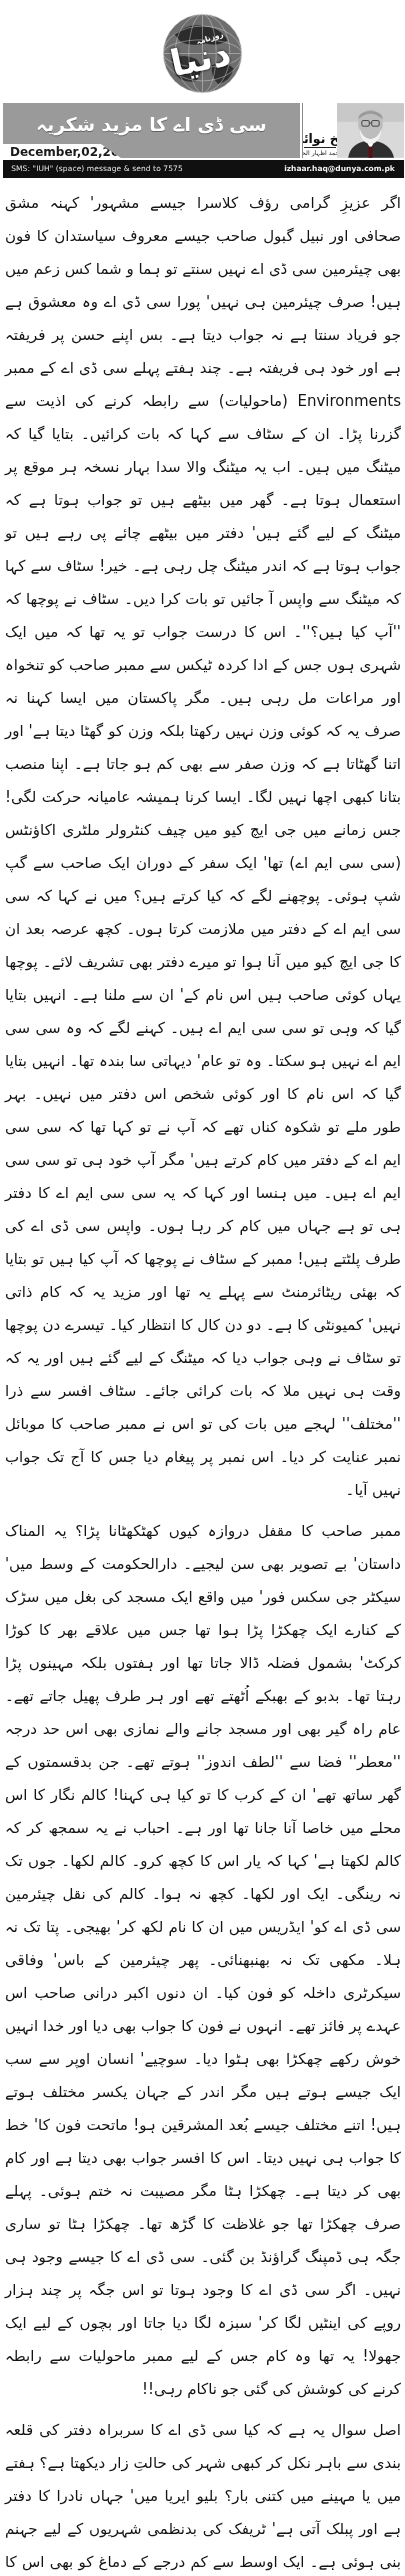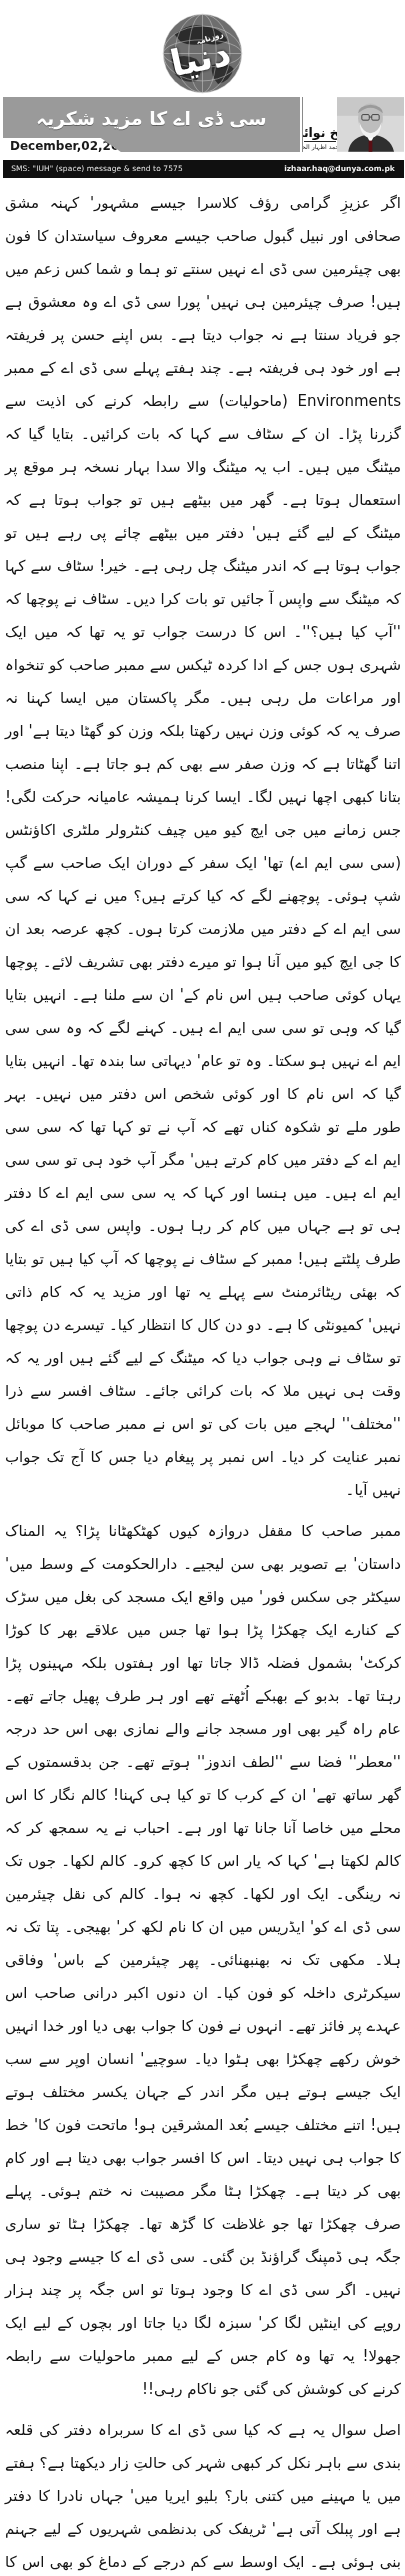--- a/index.html
+++ b/index.html
@@ -11,21 +11,21 @@
     font-family:"DejaVu Sans","Liberation Sans",sans-serif;
     overflow:hidden;
   }
   
   .masthead{
     position:absolute;top:9.4px;left:162px;width:81px;height:89px;
   }
   .masthead svg{display:block;width:100%;height:100%;}
   
   .banner-row{
-    position:absolute;top:97px;left:2.5px;width:401px;height:47px;
+    position:absolute;top:103px;left:2.5px;width:401px;height:47px;
     display:flex;
   }
   .headline-box{
     position:relative;width:301px;height:55px;
     background:#9a9a9a;
   }
   .headline{
     position:absolute;top:3.7px;left:0;right:0;height:35px;
     display:flex;align-items:center;justify-content:center;
     color:#ffffff;font-size:18.7px;font-weight:bold;

